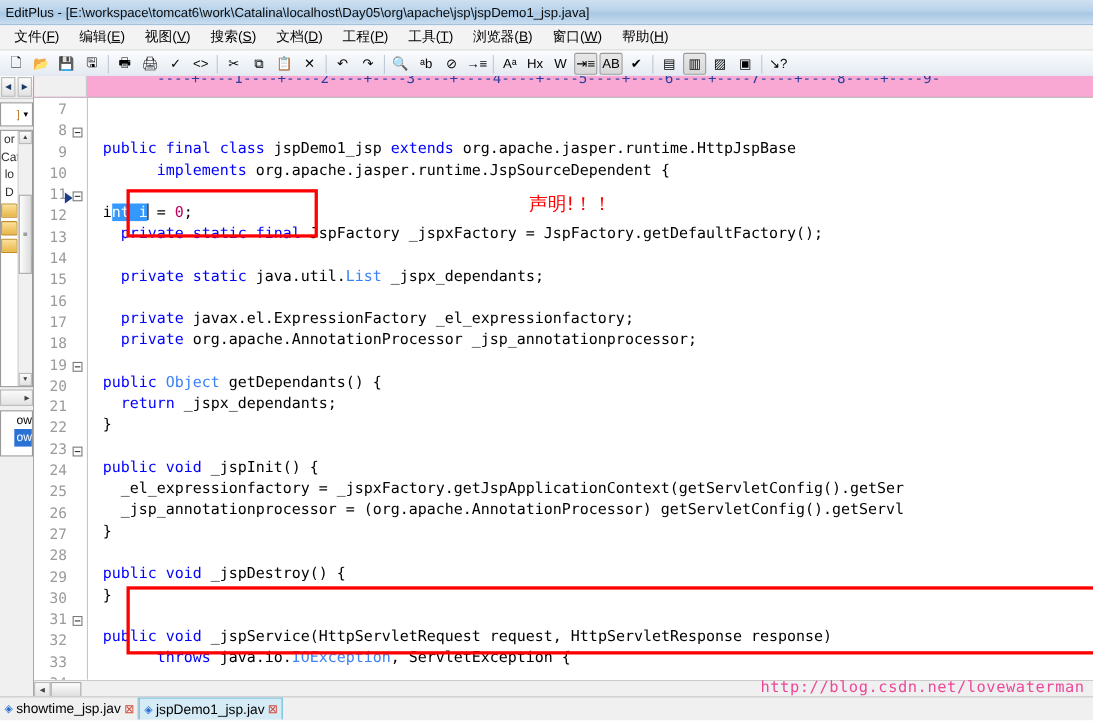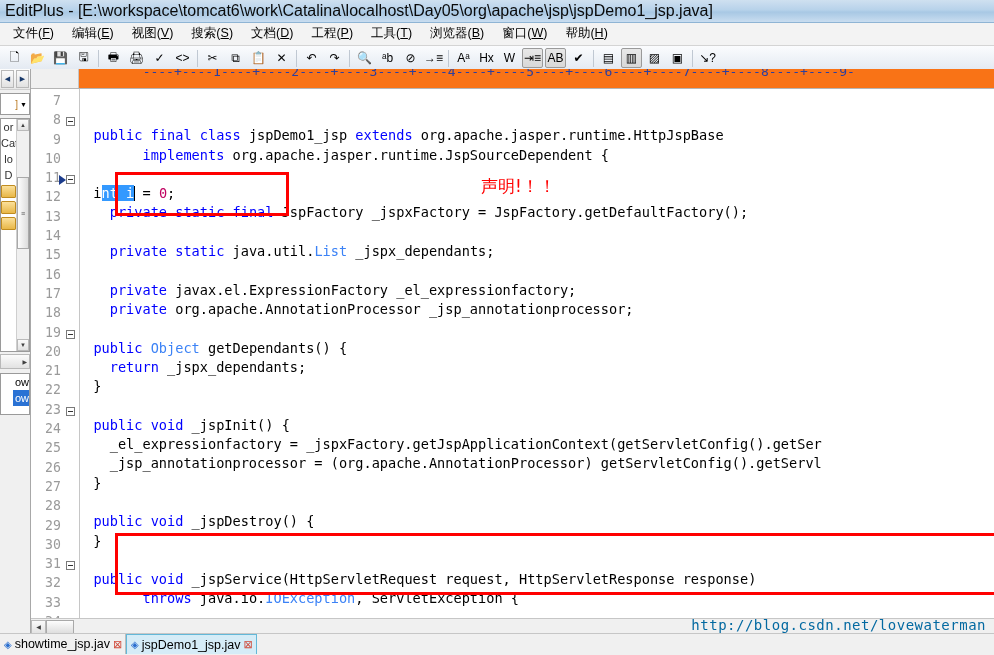--- a/index.html
+++ b/index.html
@@ -15,21 +15,21 @@
   }
 
   
   #titlebar {
     height: 22px;
     background: linear-gradient(to bottom, #cfe0f0 0%, #b7d2ea 45%, #a8c8e4 55%, #c9ddf0 100%);
     border-bottom: 1px solid #8fb4d4;
     display: flex; align-items: center;
     padding-left: 5px;
     color: #0a0a0a;
-    font-size: 16px;
+    font-size: 12px;
     white-space: nowrap;
     overflow: hidden;
   }
 
   
   #menubar {
     height: 22px;
     background: #f3f3f3;
     border-bottom: 1px solid #d4d4d4;
     display: flex; align-items: center;
@@ -191,21 +191,21 @@
     flex: 1;
     display: flex;
     flex-direction: column;
     position: relative;
     min-width: 0;
   }
 
   
   #ruler {
     height: 19px;
-    background: #f97316;
+    background: #f9a8d4;
     border-bottom: 1px solid #b5b5b5;
     display: flex;
     align-items: center;
     overflow: hidden;
     position: relative;
     font-family: "DejaVu Sans Mono","Liberation Mono",monospace;
     font-size: 13px;
     color: #2b3fa0;
     white-space: pre;
   }
@@ -375,21 +375,21 @@
     color: #2a6fd0; font-size: 10px; margin-right: 3px;
   }
   .tab-close {
     color: #d04a3a; font-size: 11px; margin-left: 3px;
   }
 
   
   #watermark {
     position: absolute;
     right: 8px; bottom: 22px;
-    color: #0369a1;
+    color: #ec4899;
     font-family: "DejaVu Sans Mono","Liberation Mono",monospace;
     font-size: 14px;
     letter-spacing: 0.5px;
     white-space: nowrap;
     text-align: right;
   }
 </style>
 </head>
 <body>
 

